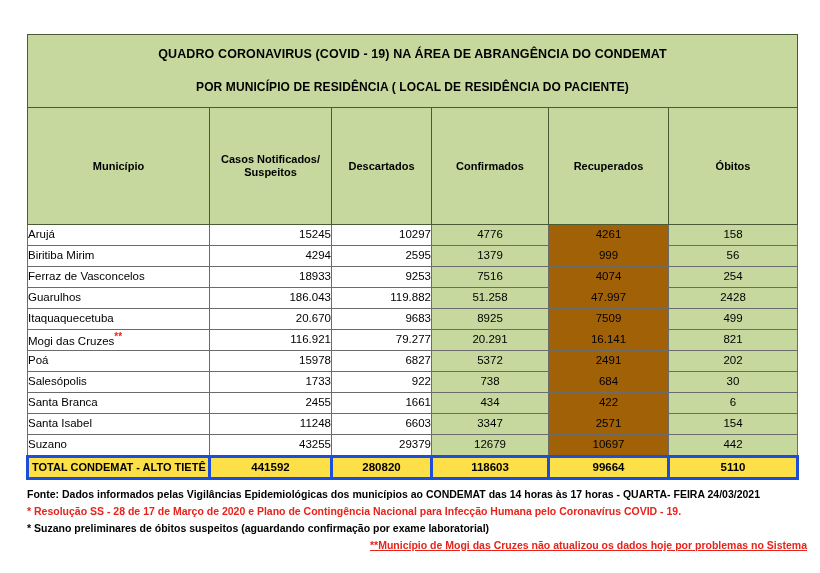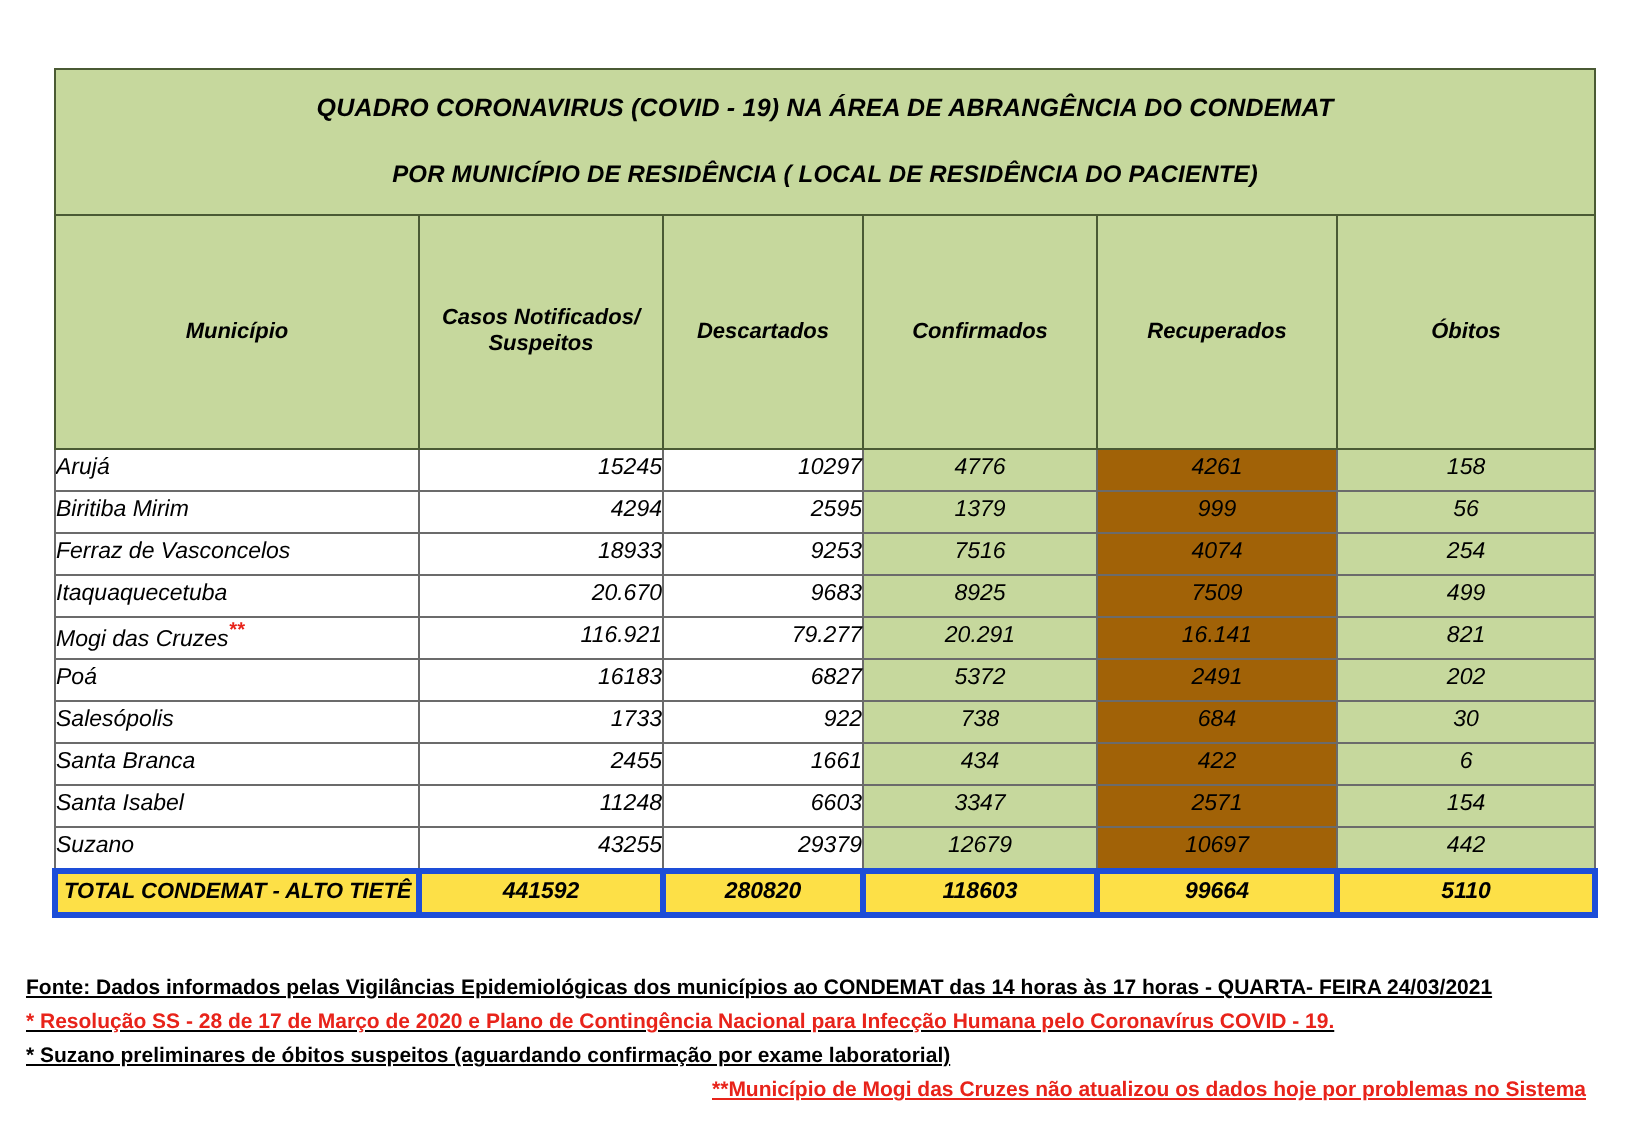--- a/index.html
+++ b/index.html
@@ -18,21 +18,20 @@
     position: relative;
     width: 820px;
     height: 573px;
     background: #ffffff;
   }
   .sheet {
     position: absolute;
     left: 26px;
     top: 34px;
     width: 770px;
-    font-style: italic;
   }
   table.grid {
     border-collapse: collapse;
     table-layout: fixed;
     width: 770px;
   }
   table.grid td, table.grid th {
     border: 1px solid #4a5a34;
     padding: 0;
     font-weight: bold;
@@ -105,24 +104,23 @@
     border: 3px solid #1d4ed8;
   }
   tr.total-row td.total-label {
     text-align: left;
     padding-left: 3px;
     font-size: 11px;
   }
   
   .notes {
     position: absolute;
-    left: 13px;
+    left: 27px;
     top: 486px;
     width: 780px;
-    text-decoration: underline;
   }
   .note {
     font-size: 10.5px;
     font-weight: bold;
     line-height: 17px;
     white-space: nowrap;
   }
   .note.black { color: #000000; }
   .note.red { color: #e8231a; }
   .note.red-underline {
@@ -186,38 +184,46 @@
           </tr>
           <tr class="data-row">
             <td class="city">Ferraz de Vasconcelos</td>
             <td class="num">18933</td>
             <td class="num">9253</td>
             <td class="g-dark">7516</td>
             <td class="g-light">4074</td>
             <td class="g-dark">254</td>
           </tr>
           <tr class="data-row">
+            <td class="city">Guarulhos</td>
+            <td class="num">186.043</td>
+            <td class="num">119.882</td>
+            <td class="g-dark">51.258</td>
+            <td class="g-light">47.997</td>
+            <td class="g-dark">2428</td>
+          </tr>
+          <tr class="data-row">
             <td class="city">Itaquaquecetuba</td>
             <td class="num">20.670</td>
             <td class="num">9683</td>
             <td class="g-dark">8925</td>
             <td class="g-light">7509</td>
             <td class="g-dark">499</td>
           </tr>
           <tr class="data-row">
             <td class="city">Mogi das Cruzes<span class="star">**</span></td>
             <td class="num">116.921</td>
             <td class="num">79.277</td>
             <td class="g-dark">20.291</td>
             <td class="g-light">16.141</td>
             <td class="g-dark">821</td>
           </tr>
           <tr class="data-row">
             <td class="city">Poá</td>
-            <td class="num">16183</td>
+            <td class="num">15978</td>
             <td class="num">6827</td>
             <td class="g-dark">5372</td>
             <td class="g-light">2491</td>
             <td class="g-dark">202</td>
           </tr>
           <tr class="data-row">
             <td class="city">Salesópolis</td>
             <td class="num">1733</td>
             <td class="num">922</td>
             <td class="g-dark">738</td>

